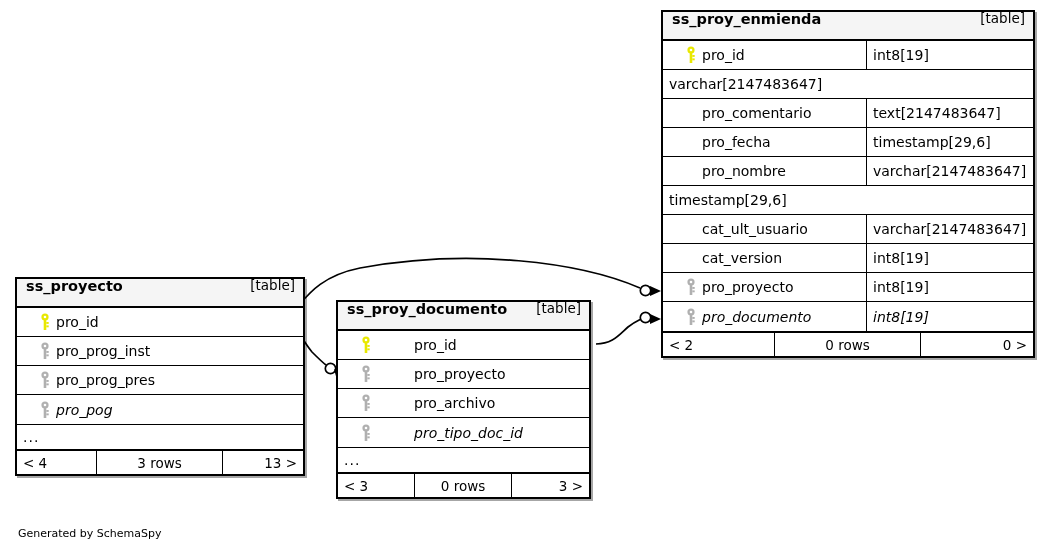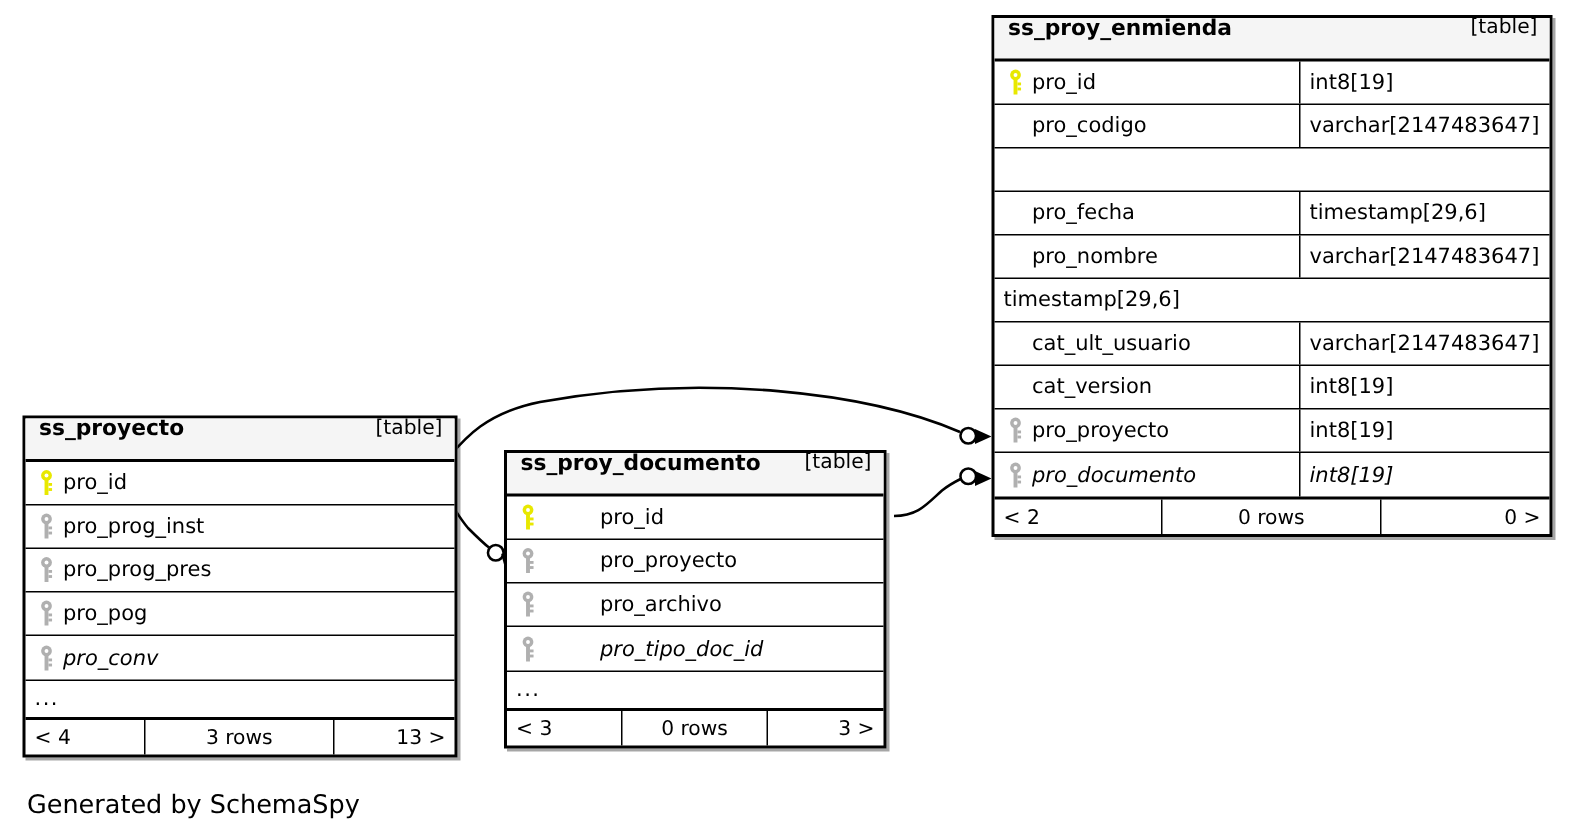--- a/index.html
+++ b/index.html
@@ -70,21 +70,21 @@
     border-bottom: 1.5px solid #000000;
   }
   .col-row:last-child { border-bottom: none; font-style: italic; }
 
   .col-name {
     box-sizing: border-box;
     display: flex;
     align-items: center;
     flex: 1 1 auto;
     min-width: 0;
-    padding-left: 7px;
+    padding-left: 21px;
     font-size: 14px;
     overflow: hidden;
     white-space: nowrap;
   }
   .col-name.with-types {
     border-right: 1.5px solid #000000;
   }
   .col-type {
     box-sizing: border-box;
     display: flex;
@@ -143,21 +143,21 @@
     text-align: right;
   }
   .foot-next {
     flex: 0 0 auto;
     padding-right: 6px;
     justify-content: flex-end;
   }
 
   .credit {
     position: absolute;
-    font-size: 17px;
+    font-size: 11px;
     white-space: nowrap;
     z-index: 3;
   }
 </style>
 </head>
 <body>
 
 <div id="canvas">
 
   <svg id="edges" width="1053" height="556" viewBox="0 0 1053 556">
@@ -196,27 +196,28 @@
                 <rect x="3.7" y="6" width="2.6" height="11" fill="#e8e800"></rect>
                 <rect x="6.3" y="9" width="2.4" height="1.9" fill="#e8e800"></rect>
                 <rect x="6.3" y="12.4" width="2.4" height="1.9" fill="#e8e800"></rect>
               </svg>
             </span>
             <span>pro_id</span>
           </div>
           <div class="col-type" style="width:166px">int8[19]</div>
         </div>
         <div class="col-row">
+          <div class="col-type" style="width:166px">varchar[2147483647]</div>
+        </div>
+        <div class="col-row">
           <div class="col-name with-types">
             <span class="keyslot"></span>
-            <span>pro_codigo</span>
-          </div>
-          <div class="col-type" style="width:166px">varchar[2147483647]</div>
-        </div>
-        <div class="col-row">
+            <span>pro_comentario</span>
+          </div>
+          <div class="col-type" style="width:166px">text[2147483647]</div>
         </div>
         <div class="col-row">
           <div class="col-name with-types">
             <span class="keyslot"></span>
             <span>pro_fecha</span>
           </div>
           <div class="col-type" style="width:166px">timestamp[29,6]</div>
         </div>
         <div class="col-row">
           <div class="col-name with-types">
@@ -333,34 +334,20 @@
             <span class="keyslot">
               <svg width="10" height="18" viewBox="0 0 10 18">
                 <circle cx="5" cy="4" r="3.6" fill="#b0b0b0"></circle>
                 <circle cx="5" cy="4" r="1.3" fill="#ffffff"></circle>
                 <rect x="3.7" y="6" width="2.6" height="11" fill="#b0b0b0"></rect>
                 <rect x="6.3" y="9" width="2.4" height="1.9" fill="#b0b0b0"></rect>
                 <rect x="6.3" y="12.4" width="2.4" height="1.9" fill="#b0b0b0"></rect>
               </svg>
             </span>
             <span>pro_pog</span>
-          </div>
-        </div>
-        <div class="col-row">
-          <div class="col-name">
-            <span class="keyslot">
-              <svg width="10" height="18" viewBox="0 0 10 18">
-                <circle cx="5" cy="4" r="3.6" fill="#b0b0b0"></circle>
-                <circle cx="5" cy="4" r="1.3" fill="#ffffff"></circle>
-                <rect x="3.7" y="6" width="2.6" height="11" fill="#b0b0b0"></rect>
-                <rect x="6.3" y="9" width="2.4" height="1.9" fill="#b0b0b0"></rect>
-                <rect x="6.3" y="12.4" width="2.4" height="1.9" fill="#b0b0b0"></rect>
-              </svg>
-            </span>
-            <span>pro_conv</span>
           </div>
         </div>
       </div>
     <div class="ellipsis-row">...</div>
     <div class="tbl-footer">
       <div class="foot-cell foot-prev" style="width:80px;">&lt; 4</div>
       <div class="foot-cell foot-rows">3 rows</div>
       <div class="foot-cell foot-next" style="width:80px;">13 &gt;</div>
     </div>
   </div>

